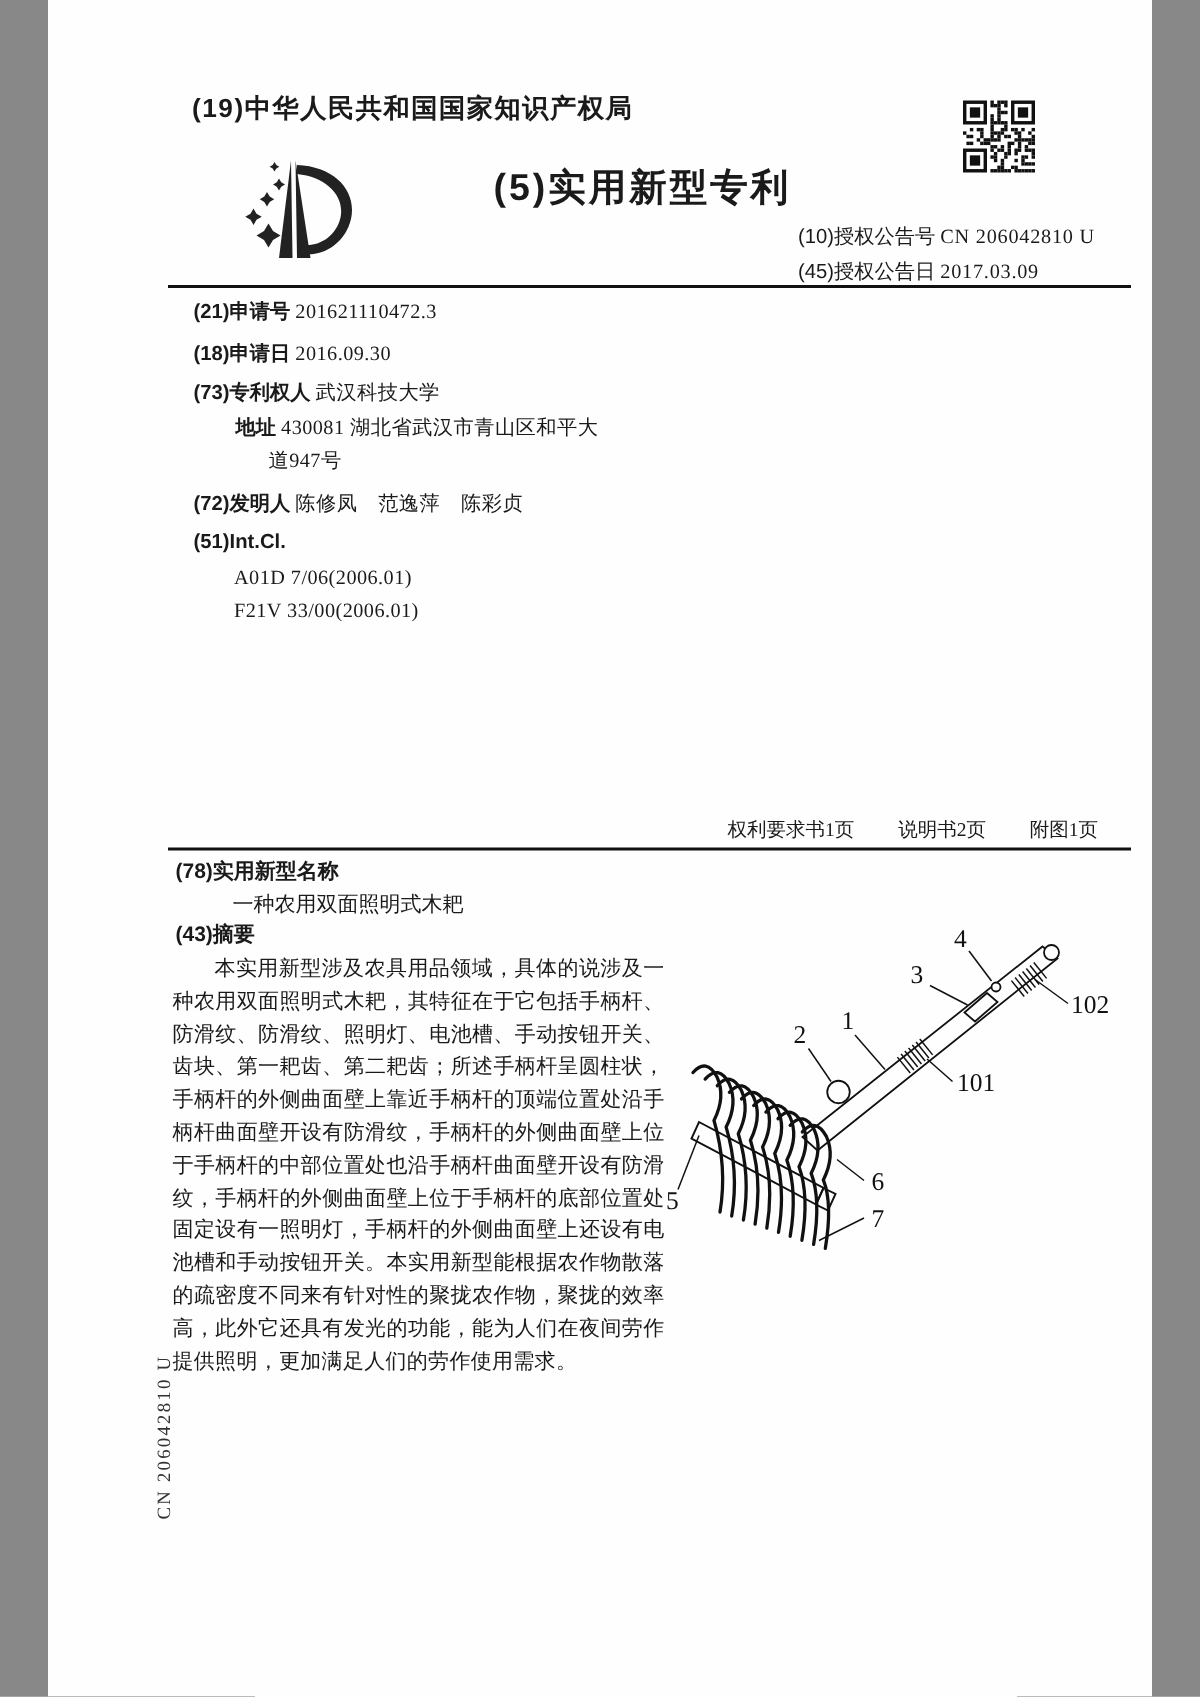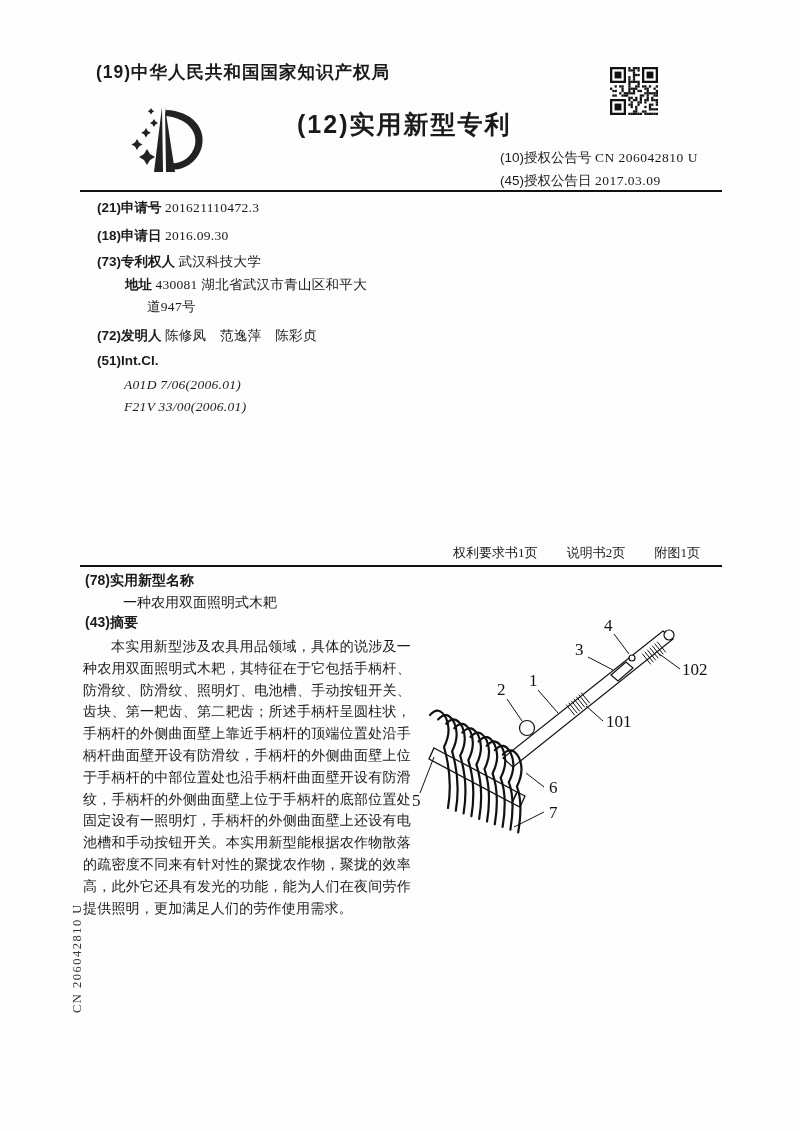--- a/index.html
+++ b/index.html
@@ -1,33 +1,33 @@
 <!DOCTYPE html>
 <html><head>
 <meta charset="utf-8">
 <style>
   * { margin:0; padding:0; box-sizing:border-box; }
   html,body { background:#888; }
   .page {
-    position:relative; width:800px; height:1131px; margin:0 auto;
+    position:relative; width:736px; height:1131px; margin:0 auto;
     background:#fefefe; color:#1a1a1a; overflow:hidden;
     font-family:"Liberation Serif","DejaVu Serif",serif;
   }
   .abs { position:absolute; }
   .hei { font-family:"Liberation Sans","DejaVu Sans",sans-serif; font-weight:bold; }
   .office { left:96px; top:60px; font-size:17.5px; letter-spacing:1px; }
   .doc-type { left:297px; top:108px; font-size:25px; letter-spacing:2px; }
   .pub-line { left:500px; font-size:13.5px; white-space:nowrap; }
   .pub-line .lbl { font-family:"Liberation Sans","DejaVu Sans",sans-serif; font-weight:normal; }
   .pub-line .val { font-family:"Liberation Serif","DejaVu Serif",serif; letter-spacing:0.5px; }
   .rule { left:80px; width:642px; height:2px; background:#111; }
   .bib { font-size:13.5px; white-space:nowrap; }
   .bib .lbl { font-family:"Liberation Sans","DejaVu Sans",sans-serif; font-weight:bold; }
   .bib .val { letter-spacing:0.3px; }
-  .italic { font-style:italic; }
+  .italic { }
   .pages-info { left:453px; top:544px; font-size:13px; }
   .pages-info span { margin-right:26px;margin-top:33px; }
   .pages-info span:last-child { margin-right:0; }
   .sec-label { font-size:14px; }
   .abstract {
     left:83px; top:636px; width:328px; font-size:14px; line-height:21.8px;
     text-align:justify; text-indent:2em; letter-spacing:0.2px;
   }
   .side-num {
     left:70px; top:1013px; transform:rotate(-90deg); transform-origin:0 0;
@@ -49,21 +49,21 @@
 
     <path d="M50,9 C76,10 90,27 86,45 C82,62 66,71 52,68 L53,62 C64,64 76,57 79,44 C82,30 70,17 50,15 Z" fill="#222"></path>
 
     <path d="M31,48 l3,5 5,3 -5,3 -3,5 -3,-5 -5,-3 5,-3 z" fill="#222"></path>
     <path d="M21,38 l2,3.5 3.5,2 -3.5,2 -2,3.5 -2,-3.5 -3.5,-2 3.5,-2 z" fill="#222"></path>
     <path d="M30,27 l1.8,3 3,1.8 -3,1.8 -1.8,3 -1.8,-3 -3,-1.8 3,-1.8 z" fill="#222"></path>
     <path d="M38,18 l1.5,2.5 2.5,1.5 -2.5,1.5 -1.5,2.5 -1.5,-2.5 -2.5,-1.5 2.5,-1.5 z" fill="#222"></path>
     <path d="M35,7 l1.2,2 2,1.2 -2,1.2 -1.2,2 -1.2,-2 -2,-1.2 2,-1.2 z" fill="#222"></path>
   </svg>
 
-  <div class="abs doc-type hei">(12)实用新型专利</div>
+  <div class="abs doc-type hei">(5)实用新型专利</div>
 
   <svg class="abs" id="qr" style="left:610px;top:66px" width="48" height="50" viewBox="0 0 21 21">
       <rect x="0" y="0" width="21" height="21" fill="#fff"></rect>
       <rect x="8" y="0" width="1" height="1" fill="#111"></rect>
       <rect x="10" y="0" width="1" height="1" fill="#111"></rect>
       <rect x="11" y="0" width="1" height="1" fill="#111"></rect>
       <rect x="12" y="0" width="1" height="1" fill="#111"></rect>
       <rect x="8" y="1" width="1" height="1" fill="#111"></rect>
       <rect x="9" y="1" width="1" height="1" fill="#111"></rect>
       <rect x="10" y="1" width="1" height="1" fill="#111"></rect>

